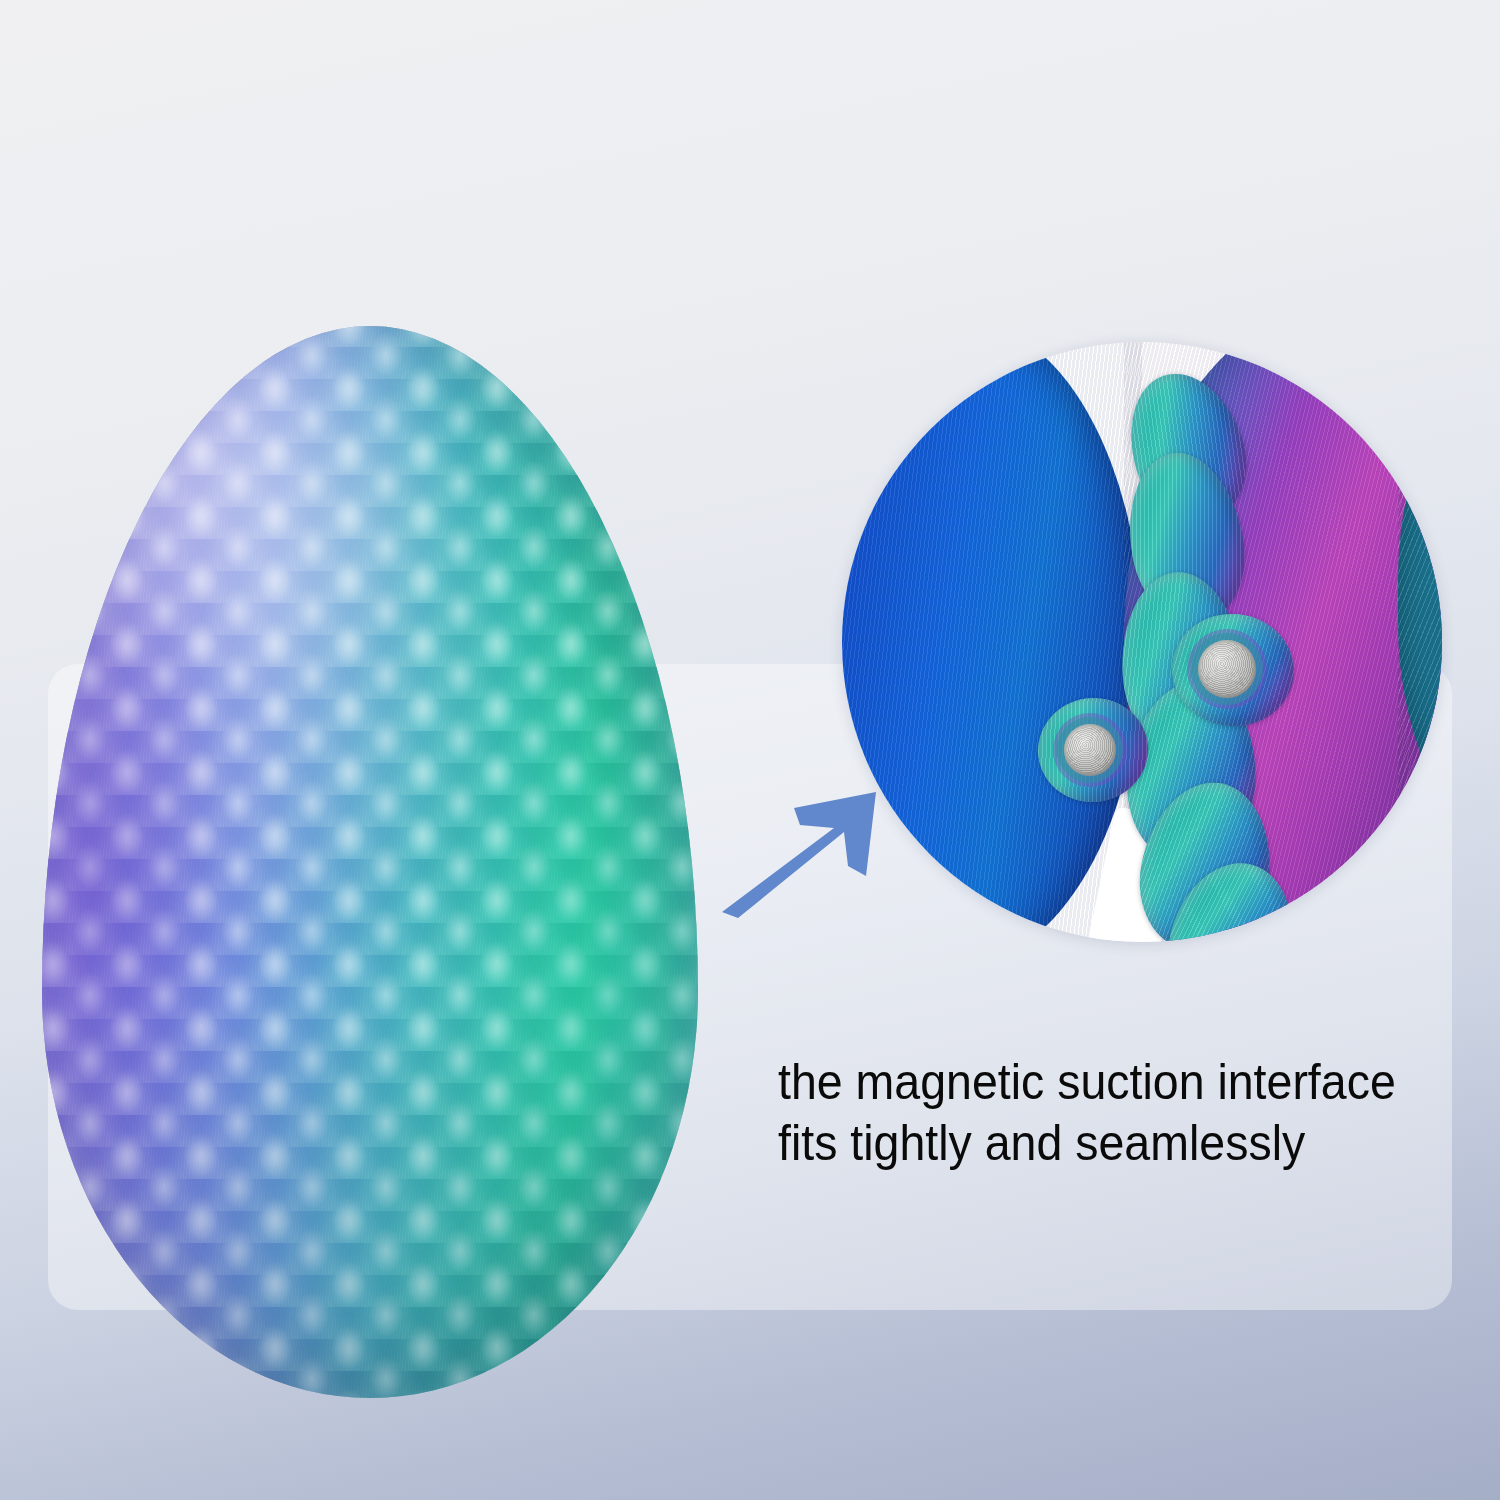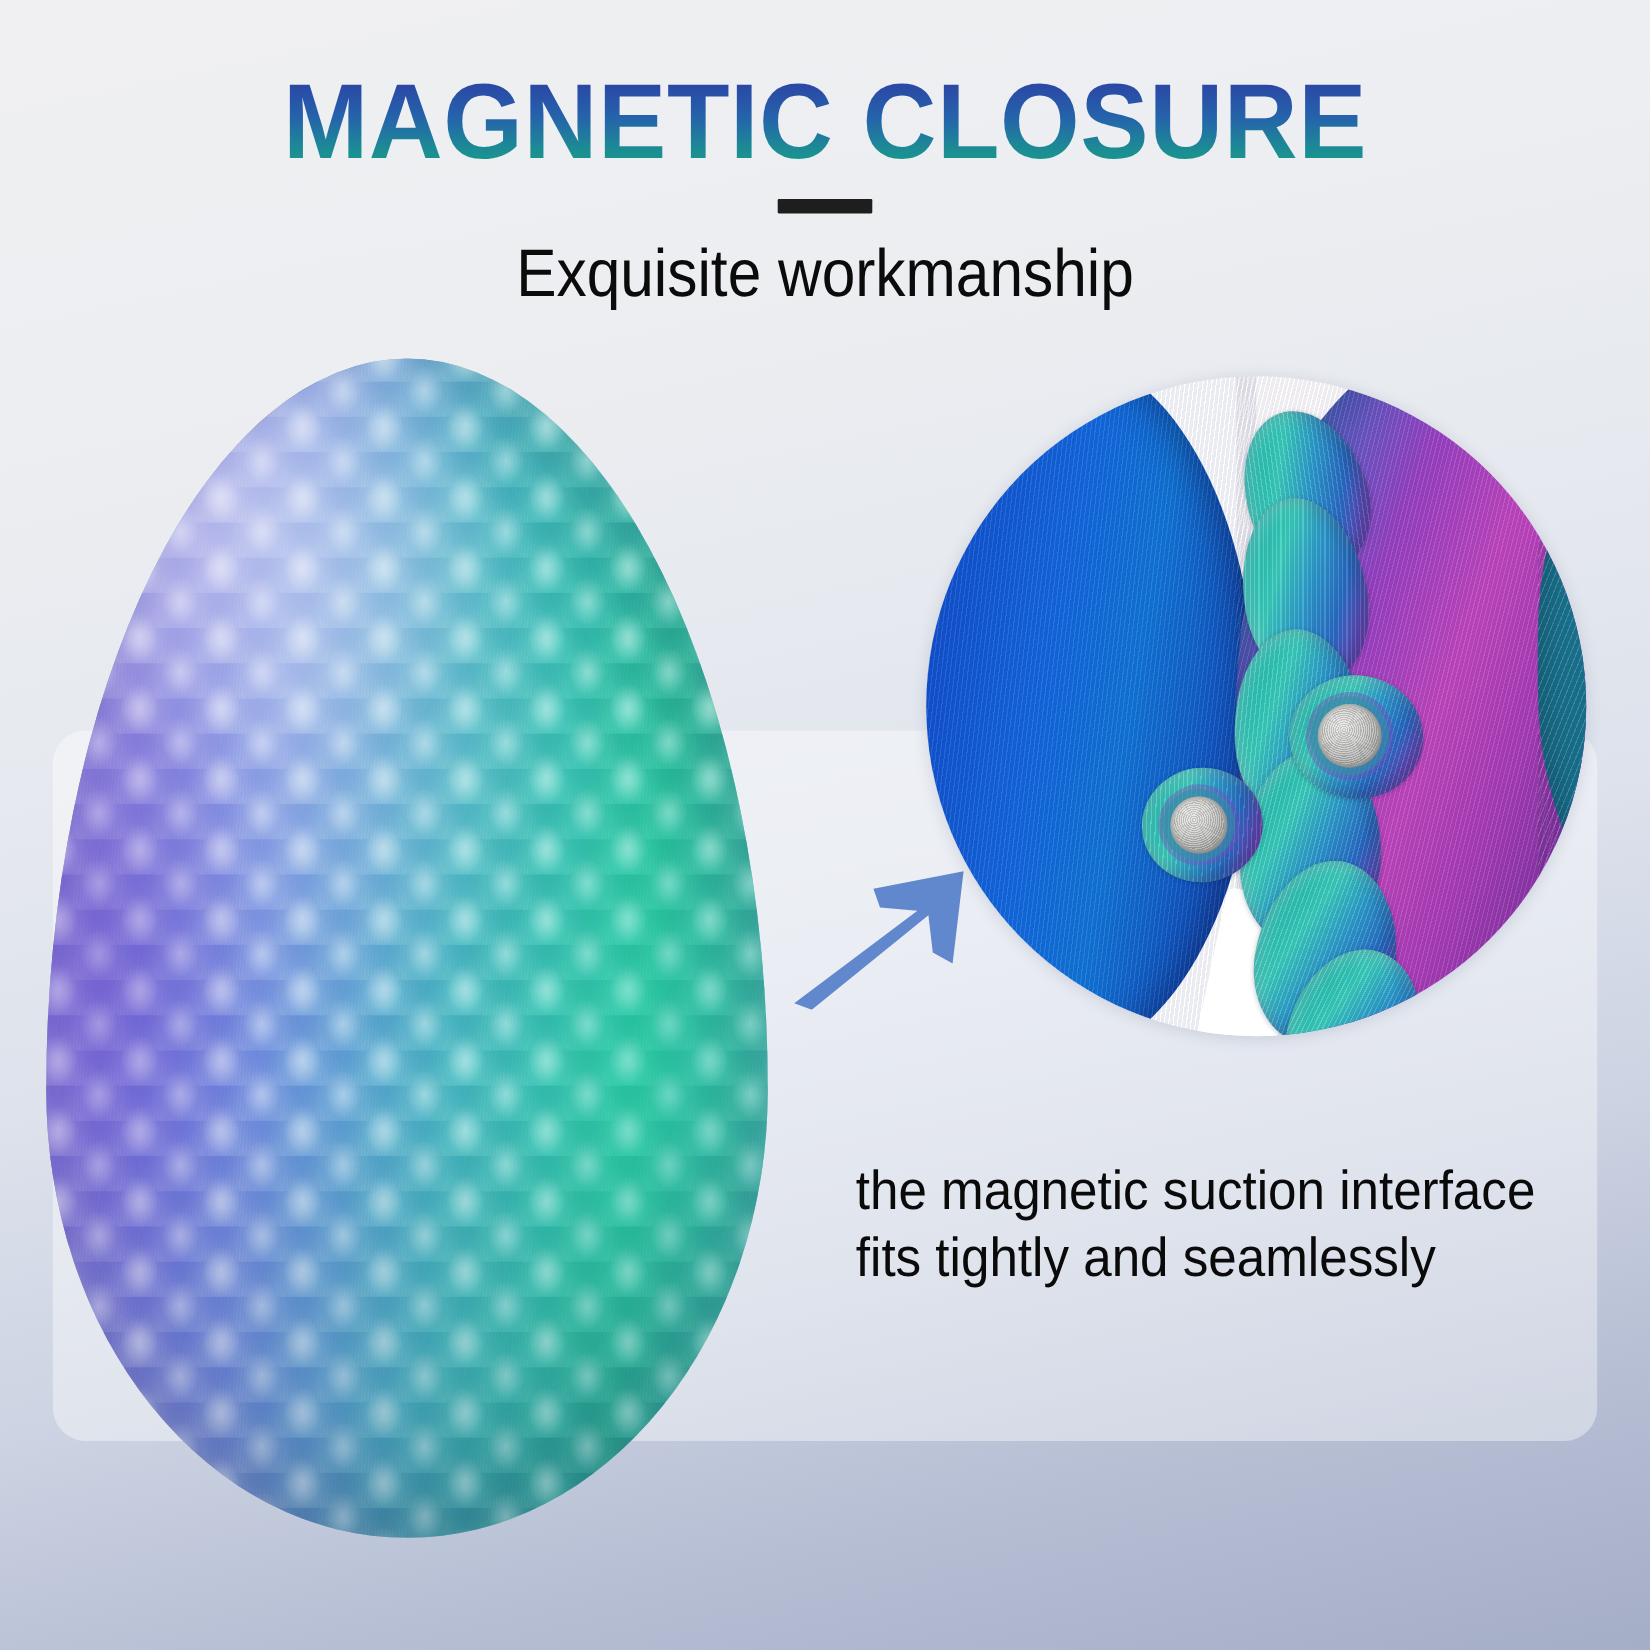--- a/index.html
+++ b/index.html
@@ -321,25 +321,20 @@
     transform: scaleX(0.93);
     transform-origin: left top;
   }
   .caption div { white-space: nowrap; }
 </style>
 </head>
 <body>
 
 <div id="canvas">
 
-  <div class="header">
-    <div class="title">MAGNETIC CLOSURE</div>
-    <div class="divider"></div>
-    <div class="subtitle">Exquisite workmanship</div>
-  </div>
 
   <div class="panel"></div>
 
   <div class="egg-wrap">
     <div class="egg">
       <div class="scales"></div>
       <div class="scales2"></div>
       <div class="egg-sheen"></div>
     </div>
   </div>

